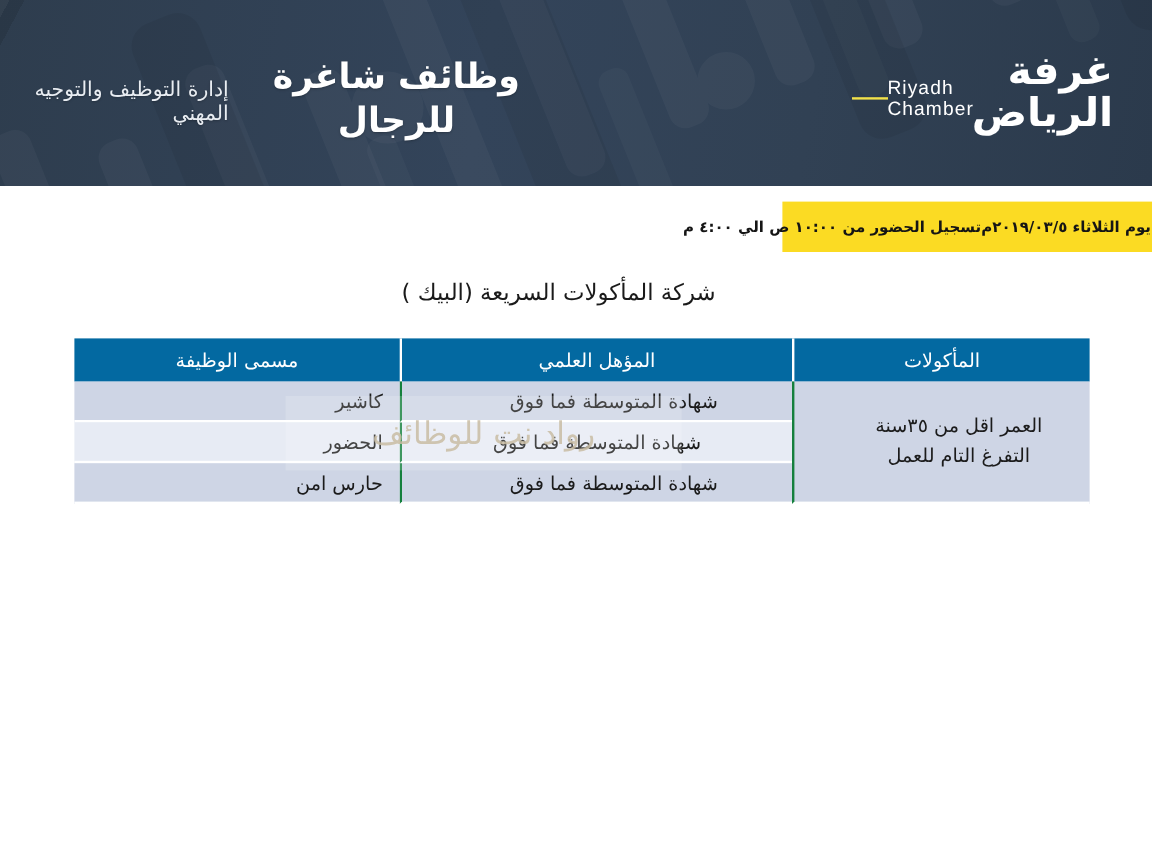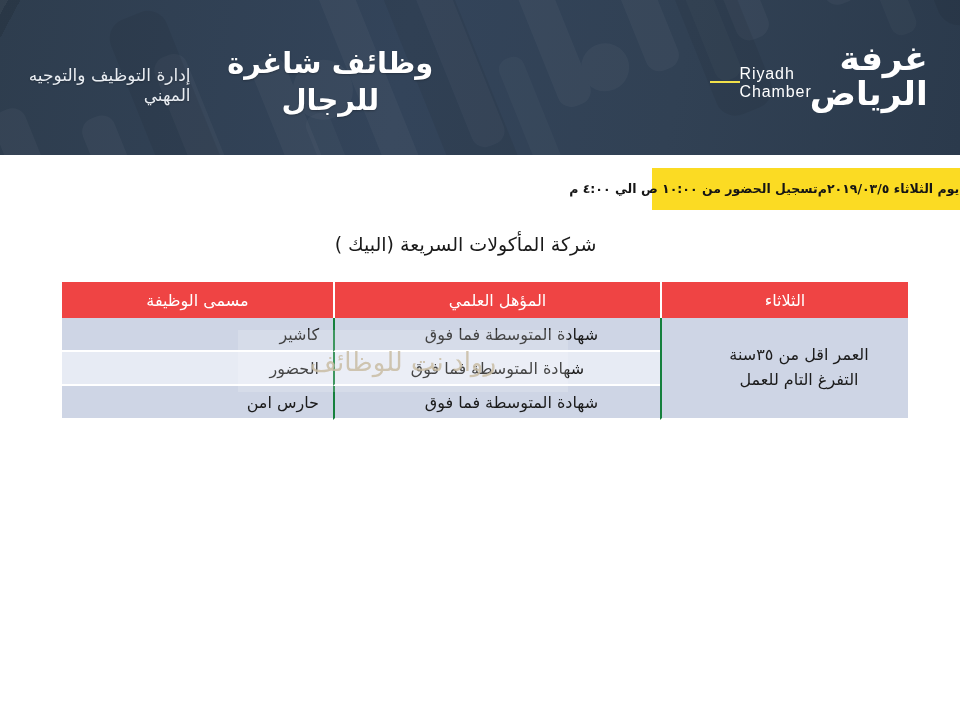--- a/index.html
+++ b/index.html
@@ -119,21 +119,21 @@
   }
   table.jobs {
     width:846px;
     border-collapse:separate;
     border-spacing:0;
     table-layout:fixed;
     position:relative;
     z-index:2;
   }
   table.jobs th {
-    background:#ef4444;
+    background:#0369a1;
     color:#ffffff;
     font-size:16px;
     font-weight:normal;
     height:36px;
     text-align:center;
     border-left:2px solid #ffffff;
     vertical-align:middle;
   }
   table.jobs th:last-child { border-left:none; }
   table.jobs td {
@@ -261,21 +261,21 @@
 
   <div class="table-wrap">
     <table class="jobs">
       <colgroup>
         <col class="col-notes">
         <col class="col-qual">
         <col class="col-job">
       </colgroup>
       <thead>
         <tr>
-          <th>الثلاثاء</th>
+          <th>المأكولات</th>
           <th>المؤهل العلمي</th>
           <th>مسمى الوظيفة</th>
         </tr>
       </thead>
       <tbody>
         <tr class="r-odd">
           <td class="notes" rowspan="3">
             <div>العمر اقل من ٣٥سنة</div>
             <div>التفرغ التام للعمل</div>
           </td>

